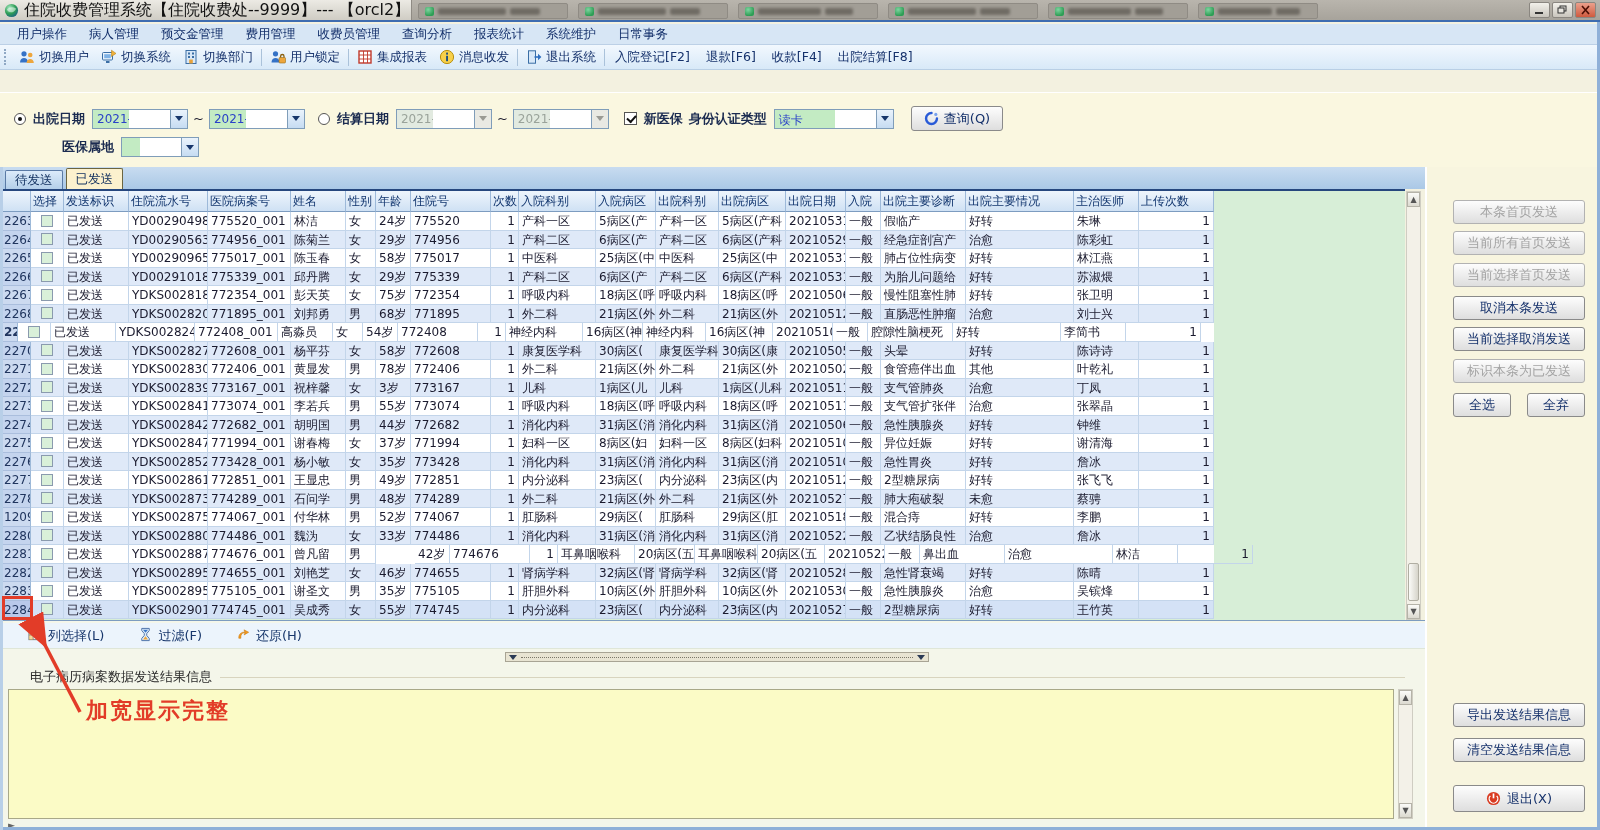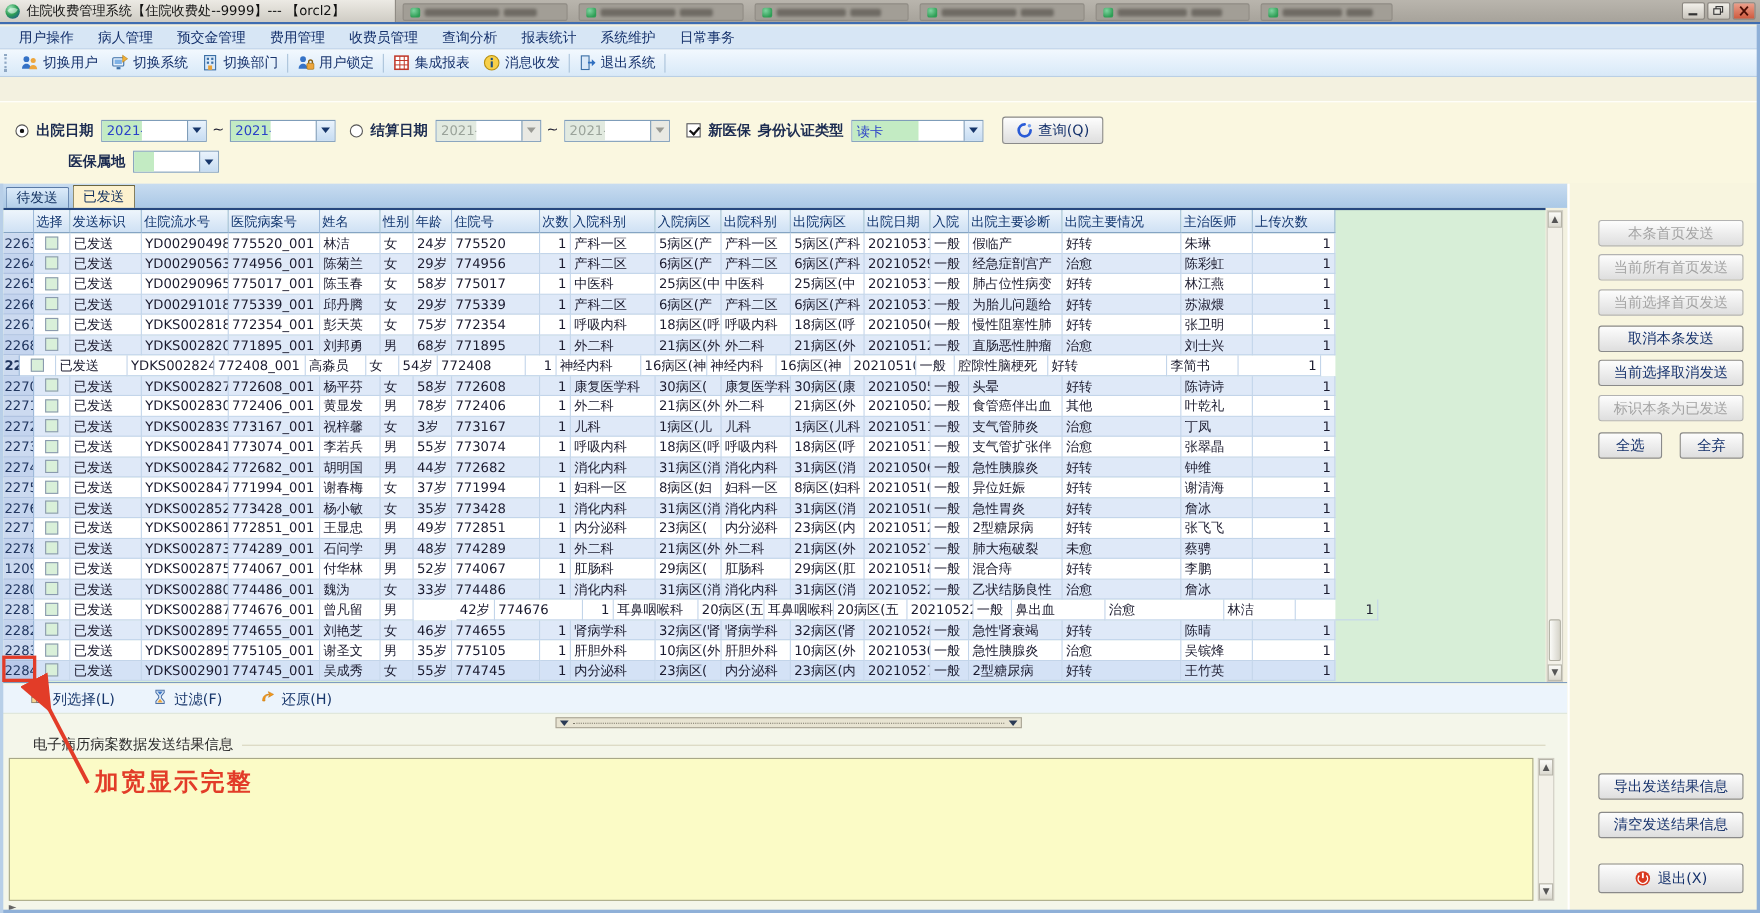--- a/index.html
+++ b/index.html
@@ -3,22 +3,22 @@
 <meta charset="utf-8">
 <style>
   * { margin:0; padding:0; box-sizing:border-box; }
   html,body { width:1600px; height:830px; overflow:hidden; }
   body { font-family:"DejaVu Sans", sans-serif; font-size:12px; color:#1a1a2e; background:#b8b4ac; }
   .window { position:relative; width:1600px; height:830px; background:#f3f1e0; }
 
   
   .titlebar { position:absolute; left:0; top:0; width:1600px; height:22px;
     background:linear-gradient(#b9b5ad,#a7a39b); border-bottom:2px solid #3e6cb0; display:flex; align-items:stretch; }
-  .title-tab { display:flex; align-items:center; gap:5px; padding:0 10px 0 4px; width:360px;
-    background:linear-gradient(#eceae4,#cfccc4); border-right:1px solid #8f8b84; font-size:12px; color:#111; white-space:nowrap; overflow:hidden; }
+  .title-tab { display:flex; align-items:center; gap:5px; padding:0 10px 0 4px; width:412px;
+    background:linear-gradient(#eceae4,#cfccc4); border-right:1px solid #8f8b84; font-size:16px; color:#111; white-space:nowrap; overflow:hidden; }
   .app-icon svg { width:15px; height:15px; display:block; }
   .task-tabs { flex:1; display:flex; gap:10px; padding:2px 6px; overflow:hidden; }
   .task-item { height:16px; margin-top:1px; background:#a29e96; border:1px solid #8f8b84; border-radius:2px;
     display:flex; align-items:center; gap:4px; padding:0 6px; }
   .task-icon { width:9px; height:9px; border-radius:2px; background:radial-gradient(circle at 35% 30%, #7fd4a0, #2e9e55 70%); flex:none; }
   .blurbar { height:7px; background:#6f6b64; border-radius:2px; filter:blur(1.6px); }
   .win-controls { display:flex; gap:2px; align-items:center; padding:0 4px; }
   .winbtn { width:21px; height:16px; border:1px solid #8a8680; border-radius:2px;
     background:linear-gradient(#f2f0ea,#c9c5bd); display:flex; align-items:center; justify-content:center; }
   .winbtn.close { background:linear-gradient(#eba08c,#cf5a3e); }
@@ -302,20 +302,26 @@
             <svg viewBox="0 0 16 16">
               <rect x="2.5" y="1.8" width="7" height="12.4" fill="#d8e8f8" stroke="#3a6ea5"></rect>
               <path d="M8.5 8h4.5" stroke="#2f6fc0" stroke-width="1.6"></path>
               <path d="M12 4.8L15.4 8 12 11.2z" fill="#2f6fc0"></path>
             </svg>
           </span>
           <span class="tb-label">退出系统</span>
         </div>
         <span class="tb-sep"></span>
       </div>
+    <div class="tb-actions">
+        <span class="tb-action">入院登记[F2]</span>
+        <span class="tb-action">退款[F6]</span>
+        <span class="tb-action">收款[F4]</span>
+        <span class="tb-action">出院结算[F8]</span>
+      </div>
   </div>
 
 
   <div class="filter">
     <div class="frow">
       <span class="radio checked"></span>
       <span class="flabel">出院日期</span>
       <div class="combo" style="width:96px">
         <span class="ctext" style="flex:1">2021-05-01</span>
         <span class="cbtn">

